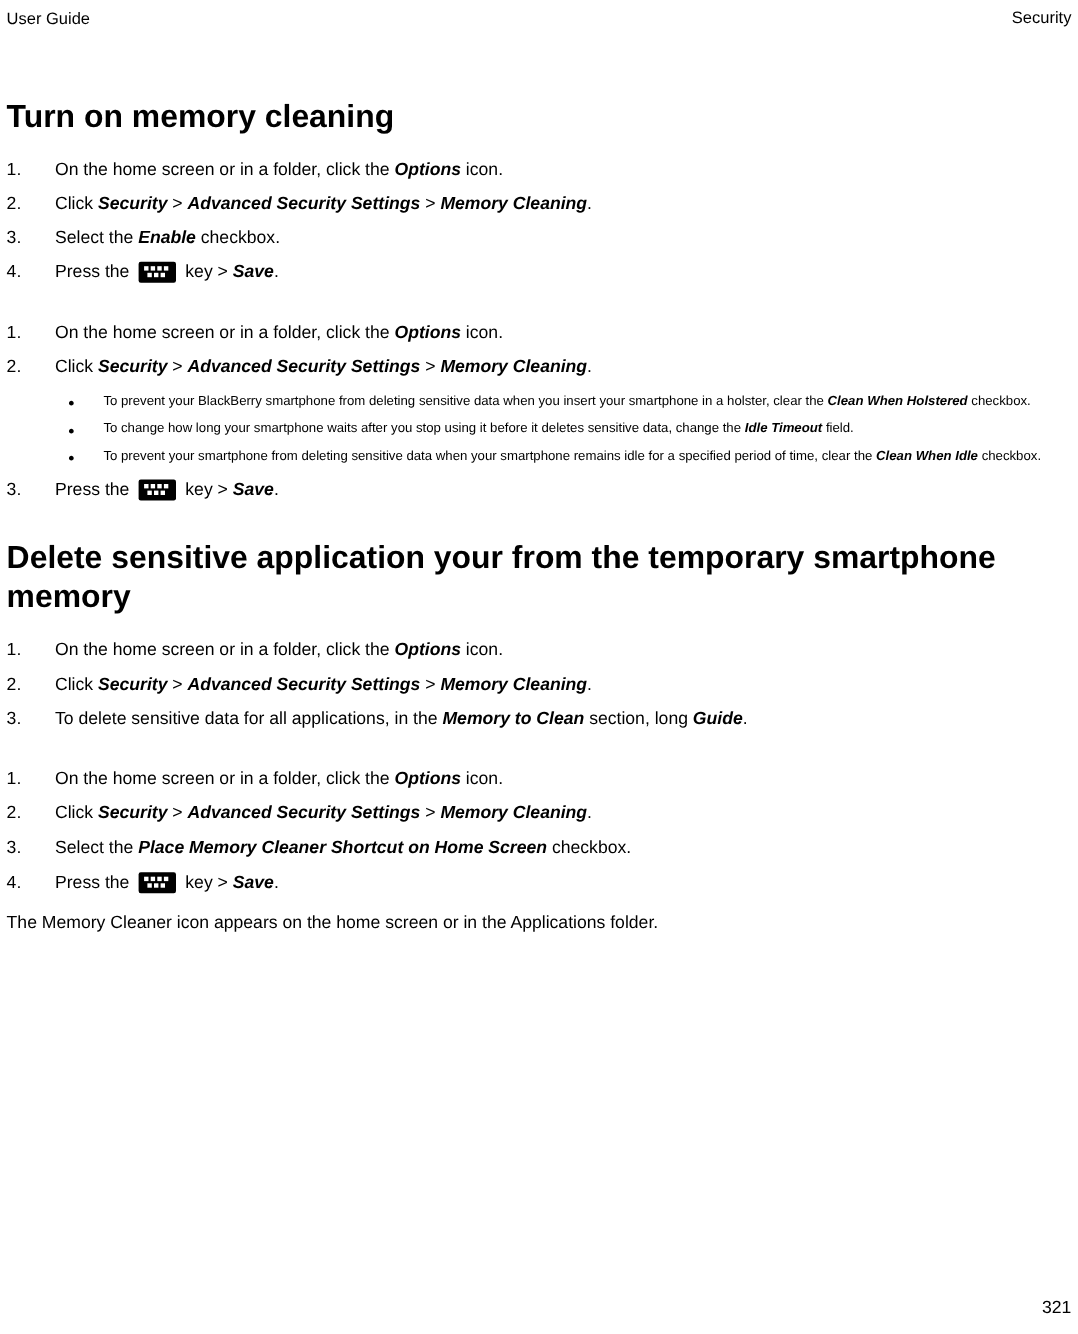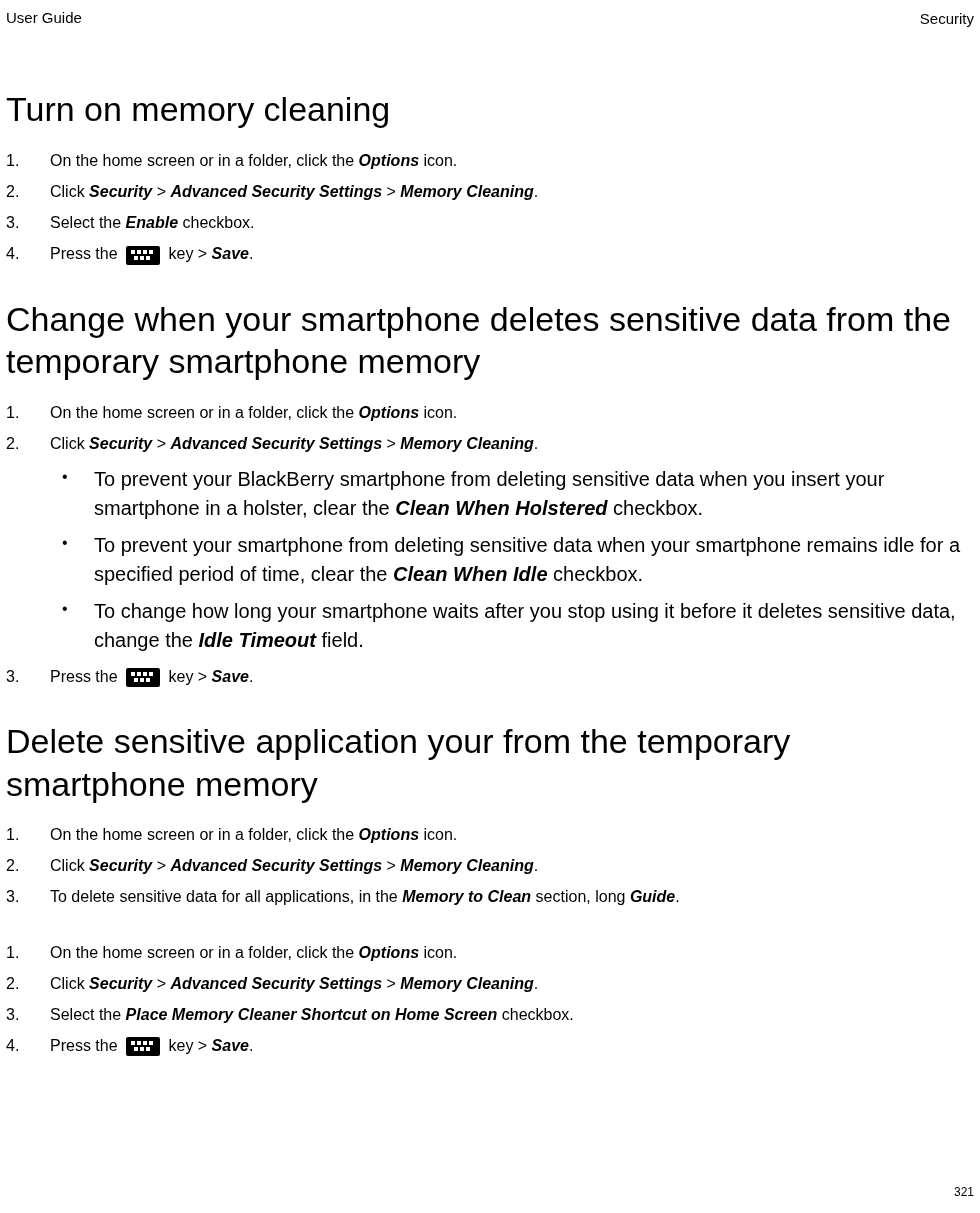--- a/index.html
+++ b/index.html
@@ -13,34 +13,34 @@
       color: #000;
       background: #fff;
       width: 980px;
       height: 1213px;
       position: relative;
       padding: 8px 6px;
     }
     .header {
       display: flex;
       justify-content: space-between;
-      align-items: center;
+      align-items: flex-start;
       margin-bottom: 60px;
     }
     .header-left {
       font-size: 15px;
       line-height: 1.35;
     }
     .header-right {
       font-size: 15px;
       text-align: right;
     }
     h2 {
-      font-size: 34px;
-      font-weight: 400;
+      font-size: 29px;
+      font-weight: 700;
       margin-top: 28px;
       margin-bottom: 18px;
       line-height: 1.25;
     }
     h2:first-of-type {
       margin-top: 0;
     }
     ol {
       list-style: none;
       counter-reset: step;
@@ -64,21 +64,21 @@
       list-style: none;
       margin-top: 10px;
       margin-bottom: 10px;
       margin-left: 12px;
     }
     ul > li {
       position: relative;
       padding-left: 32px;
       margin-bottom: 8px;
       line-height: 1.45;
-      font-size: 20px;
+      font-size: 12px;
     }
     ul > li::before {
       content: "•";
       position: absolute;
       left: 0;
       top: 0;
       font-size: 16px;
     }
     strong {
       font-weight: 700;
@@ -108,21 +108,21 @@
     }
     .footer-text {
       font-size: 16px;
       margin-top: 14px;
       line-height: 1.45;
     }
     .page-number {
       position: absolute;
       bottom: 14px;
       right: 6px;
-      font-size: 12px;
+      font-size: 16px;
     }
     .section-block {
       margin-bottom: 32px;
     }
   </style>
 </head>
 <body>
 
 <div class="header">
   <div class="header-left">
@@ -135,28 +135,27 @@
   <h2>Turn on memory cleaning</h2>
   <ol>
     <li><span>On the home screen or in a folder, click the </span><strong>Options</strong><span> icon.</span></li>
     <li><span>Click </span><strong>Security</strong> &gt; <strong>Advanced Security Settings</strong> &gt; <strong>Memory Cleaning</strong>.</li>
     <li><span>Select the </span><strong>Enable</strong><span> checkbox.</span></li>
     <li><span>Press the </span><span class="bb-key"></span><span> key &gt; </span><strong>Save</strong><span>.</span></li>
   </ol>
 </div>
 
 <div class="section-block">
-  <h2>Change when your smartphone deletes sensitive data from the temporary smartphone memory</h2>
   <ol>
     <li><span>On the home screen or in a folder, click the </span><strong>Options</strong><span> icon.</span></li>
     <li><span>Click </span><strong>Security</strong> &gt; <strong>Advanced Security Settings</strong> &gt; <strong>Memory Cleaning</strong>.
       <ul>
         <li><span>To prevent your BlackBerry smartphone from deleting sensitive data when you insert your smartphone in a holster, clear the </span><strong>Clean When Holstered</strong><span> checkbox.</span></li>
+        <li><span>To change how long your smartphone waits after you stop using it before it deletes sensitive data, change the </span><strong>Idle Timeout</strong><span> field.</span></li>
         <li><span>To prevent your smartphone from deleting sensitive data when your smartphone remains idle for a specified period of time, clear the </span><strong>Clean When Idle</strong><span> checkbox.</span></li>
-        <li><span>To change how long your smartphone waits after you stop using it before it deletes sensitive data, change the </span><strong>Idle Timeout</strong><span> field.</span></li>
       </ul>
     </li>
     <li><span>Press the </span><span class="bb-key"></span><span> key &gt; </span><strong>Save</strong><span>.</span></li>
   </ol>
 </div>
 
 <div class="section-block">
   <h2>Delete sensitive application your from the temporary smartphone memory</h2>
   <ol>
     <li><span>On the home screen or in a folder, click the </span><strong>Options</strong><span> icon.</span></li>
@@ -165,15 +164,16 @@
   </ol>
 </div>
 
 <div class="section-block">
   <ol>
     <li><span>On the home screen or in a folder, click the </span><strong>Options</strong><span> icon.</span></li>
     <li><span>Click </span><strong>Security</strong> &gt; <strong>Advanced Security Settings</strong> &gt; <strong>Memory Cleaning</strong>.</li>
     <li><span>Select the </span><strong>Place Memory Cleaner Shortcut on Home Screen</strong><span> checkbox.</span></li>
     <li><span>Press the </span><span class="bb-key"></span><span> key &gt; </span><strong>Save</strong><span>.</span></li>
   </ol>
+  <div class="footer-text">The Memory Cleaner icon appears on the home screen or in the Applications folder.</div>
 </div>
 
 <div class="page-number">321</div>
 
 </body></html>

